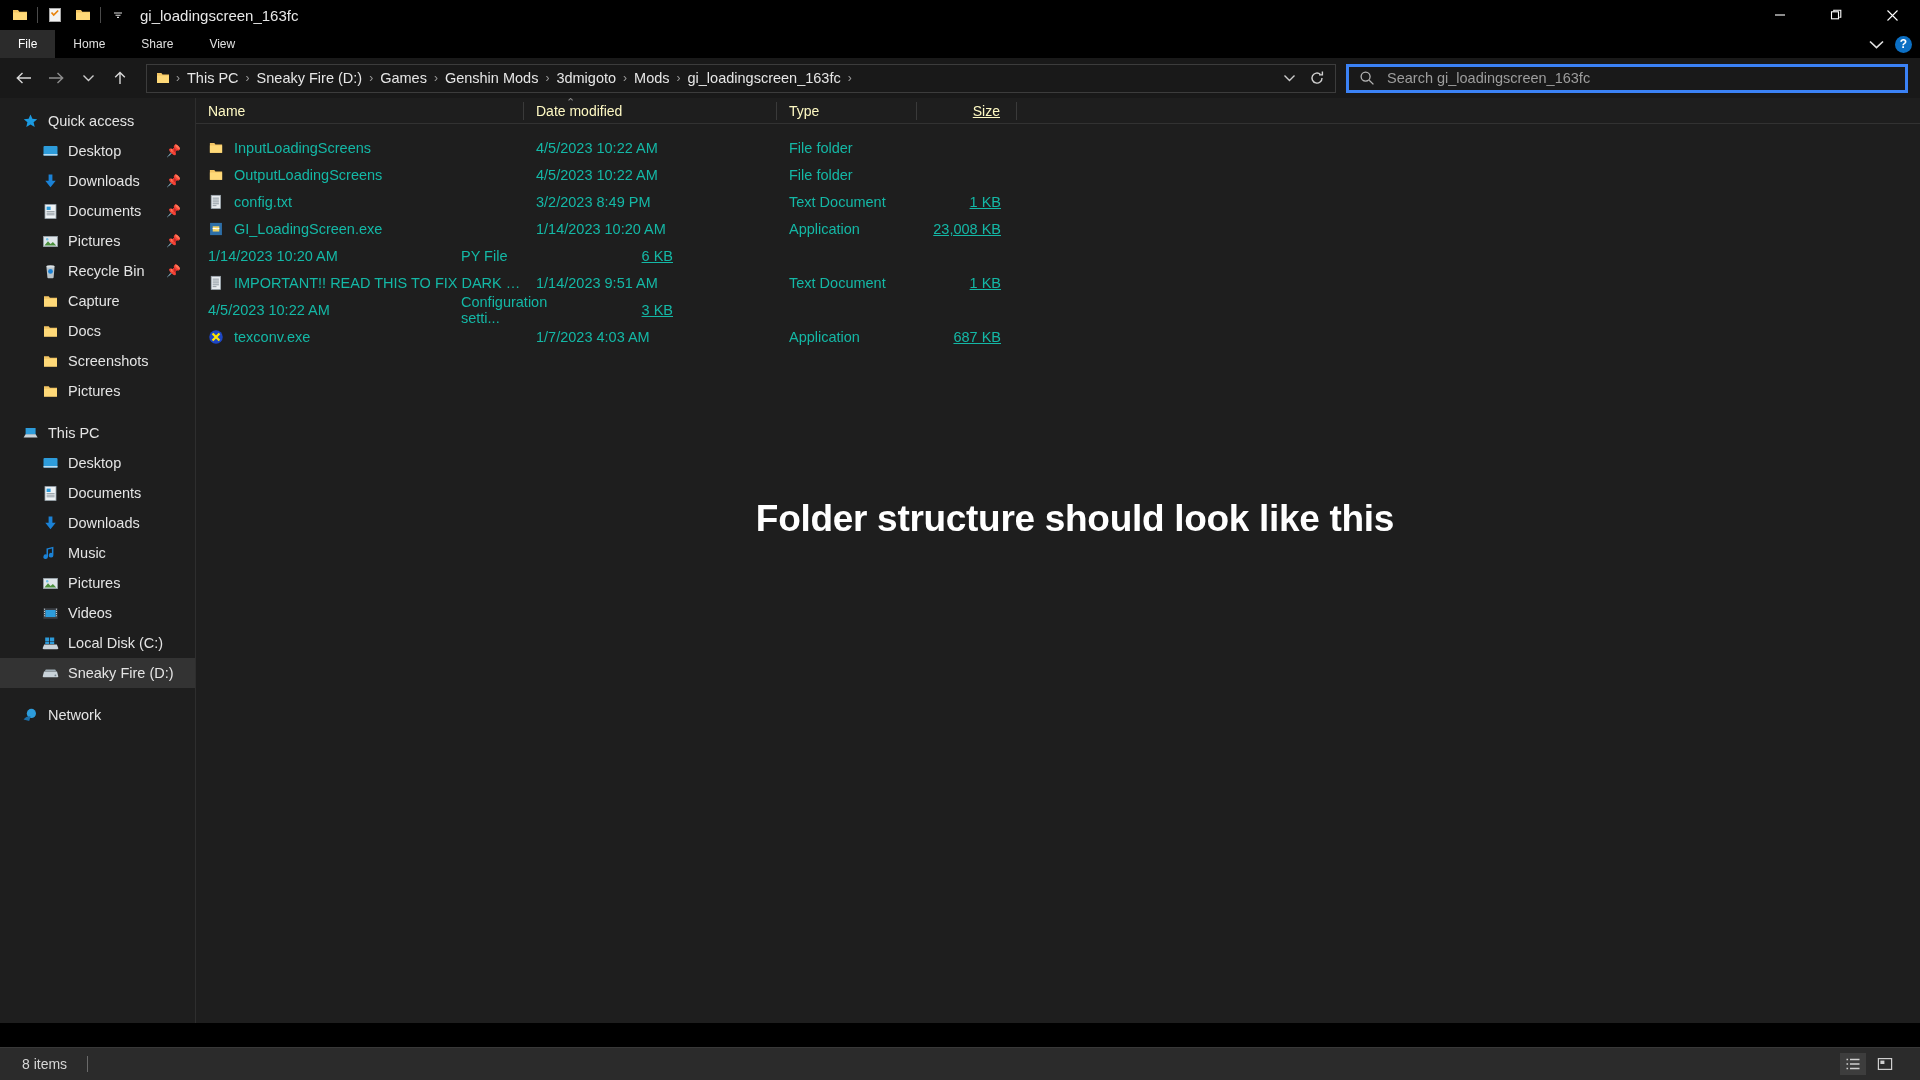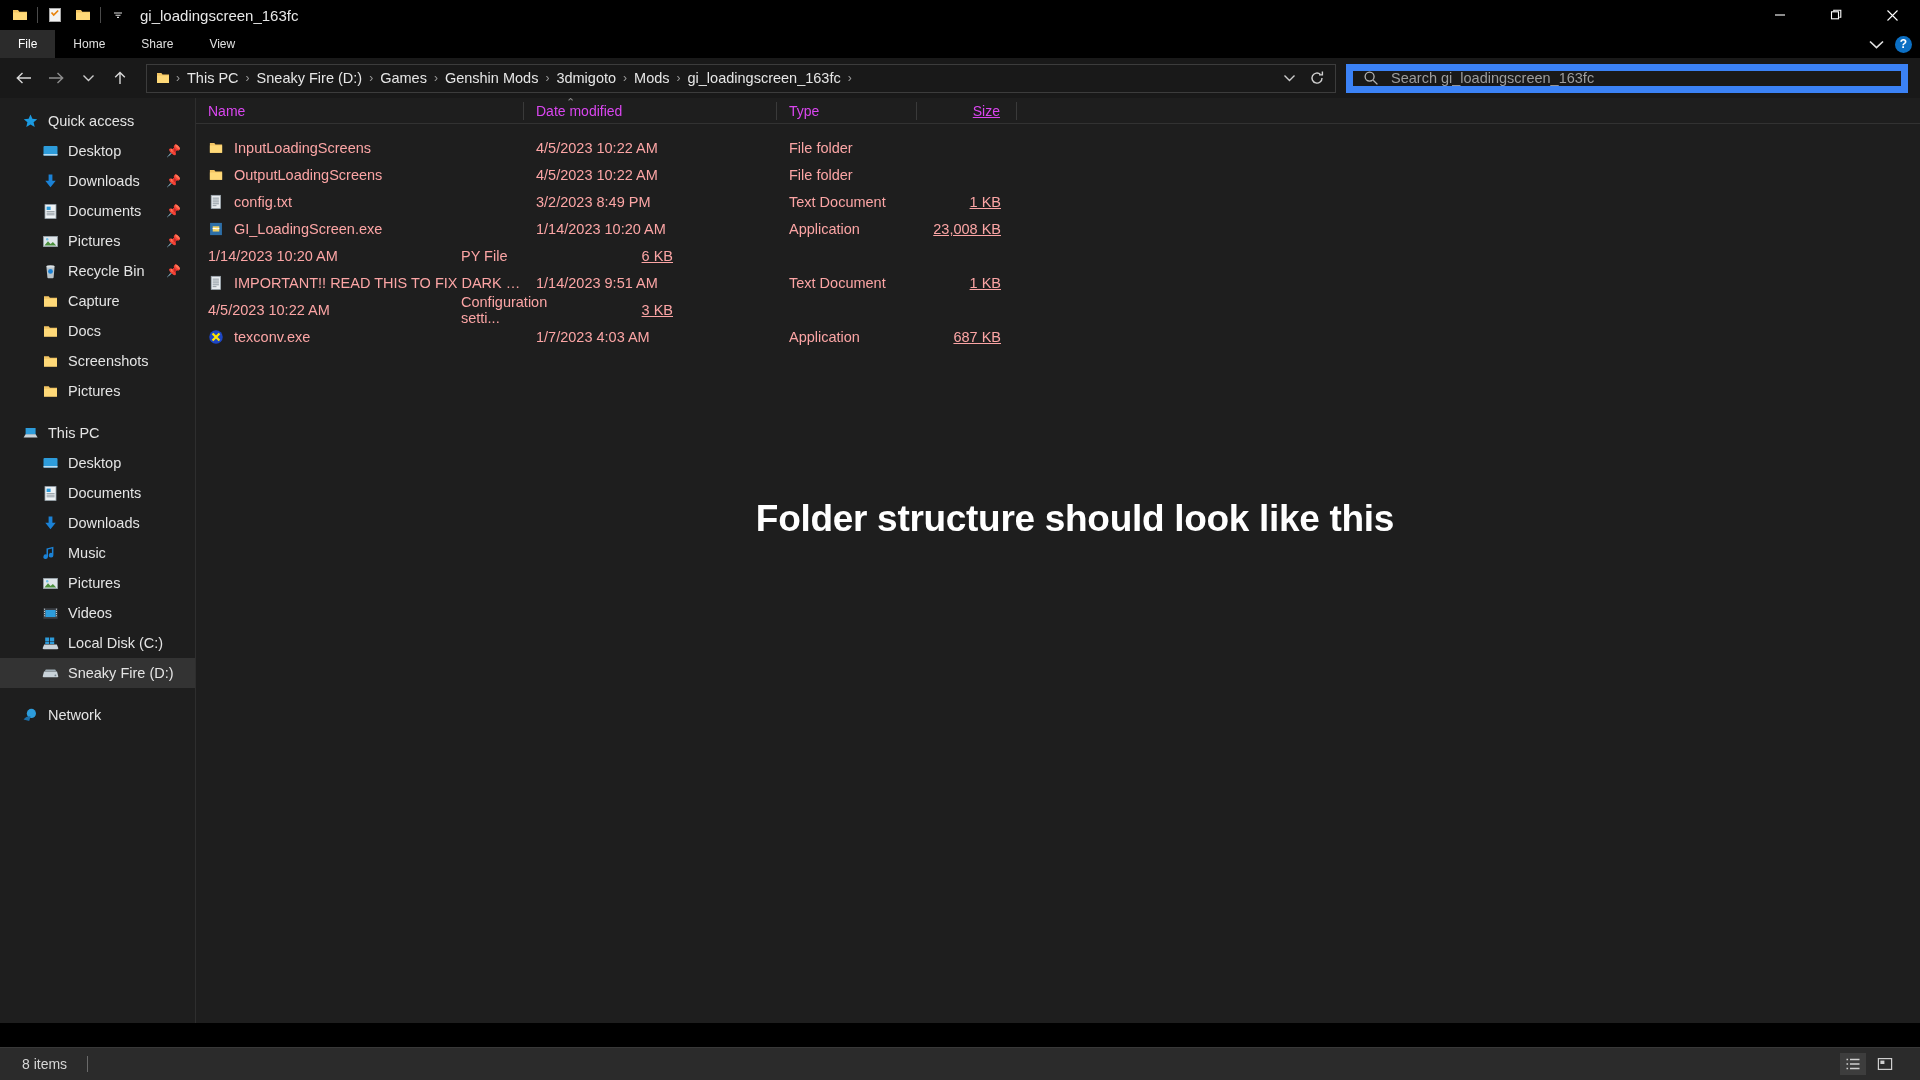--- a/index.html
+++ b/index.html
@@ -85,21 +85,21 @@
   .crumb-sep { color: #9a9a9a; font-size: 12px; }
   .addr-icon { padding: 0 5px 0 4px; display: flex; align-items: center; }
   .addr-right { display: flex; align-items: center; gap: 0; }
   .addr-btn {
     width: 28px; height: 27px;
     display: flex; align-items: center; justify-content: center;
     color: #cfcfcf;
   }
   .searchbox {
     flex: 1; height: 29px; margin-left: 10px; margin-right: 4px;
-    border: 7px solid #3b82f6; background: #191919;
+    border: 3px solid #3b82f6; background: #191919;
     display: flex; align-items: center; padding: 0 10px; gap: 12px;
   }
   .search-ph { color: #9d9d9d; font-size: 14.5px; }
 
   
   .main {
     position: absolute; top: 98px; left: 0;
     width: 1920px; height: 925px;
     display: flex;
     background: #1e1e1e;
@@ -128,32 +128,32 @@
   .colhdr {
     height: 26px; display: flex; align-items: center;
     border-bottom: 1px solid #323232;
     position: relative;
   }
   .sortmark {
     position: absolute; top: -2px; left: 370px;
     color: #8c8c8c; font-size: 11px;
   }
   .ch {
-    color: #d946ef; font-size: 14px;
+    color: #fef9c3; font-size: 14px;
     padding-left: 12px; display: flex; align-items: center;
     height: 18px; border-right: 1px solid #3a3a3a;
   }
   .ch.c-name { width: 328px; }
   .ch.c-date { width: 253px; }
   .ch.c-type { width: 140px; }
   .ch.c-size { width: 100px; }
 
   .row {
     height: 27px; display: flex; align-items: center;
-    color: #fca5a5; font-size: 14.5px;
+    color: #14b8a6; font-size: 14.5px;
   }
   .cell { display: flex; align-items: center; height: 100%; }
   .c-name { width: 328px; padding-left: 12px; gap: 10px; }
   .c-date { width: 253px; padding-left: 12px; }
   .c-type { width: 140px; padding-left: 12px; }
   .c-size { width: 100px; padding-right: 16px; justify-content: flex-end; text-decoration: underline; }
   .nm { white-space: nowrap; overflow: hidden; text-overflow: ellipsis; }
 
   .overlay-text {
     position: absolute;

